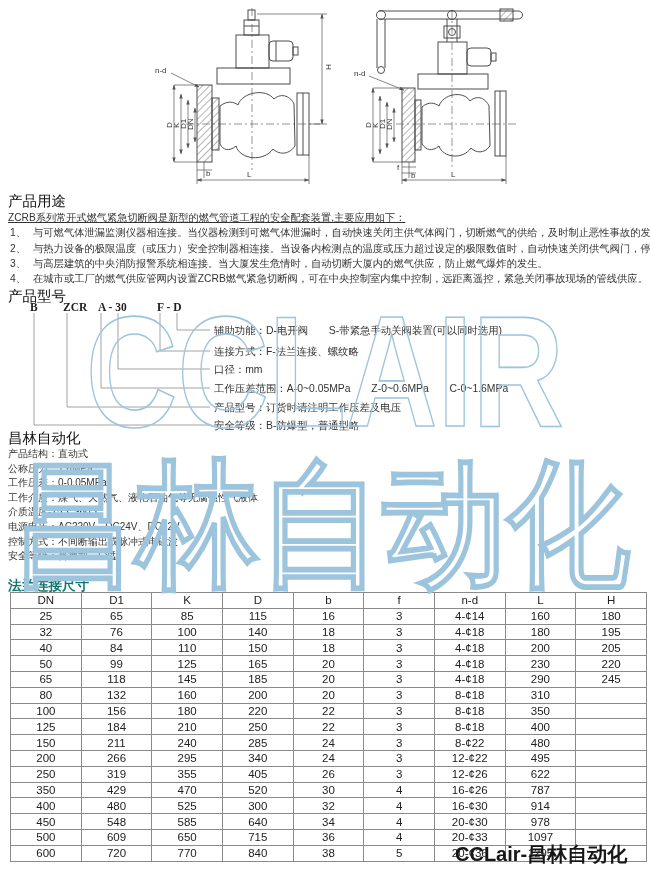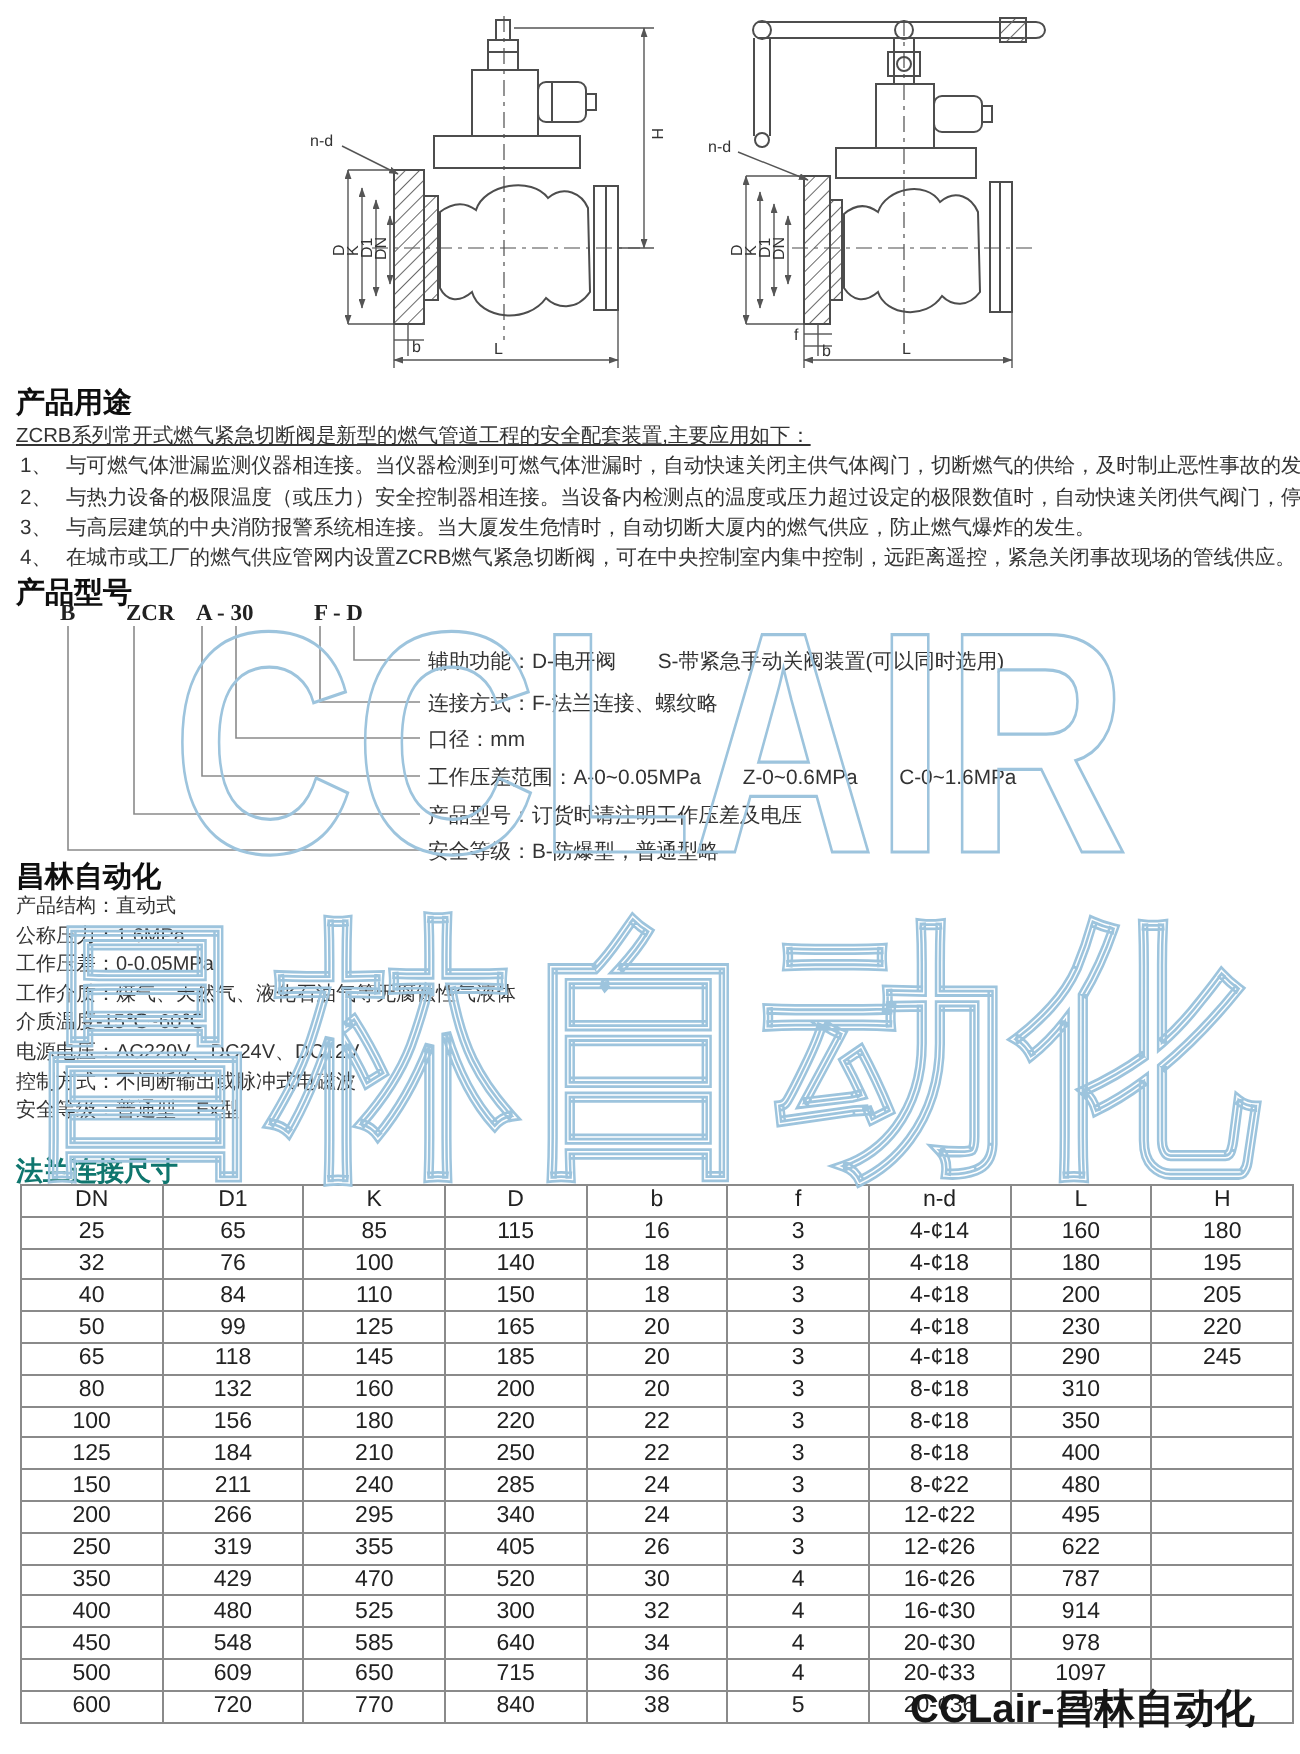--- a/index.html
+++ b/index.html
@@ -1,19 +1,19 @@
 <!DOCTYPE html>
 <html><head>
 <meta charset="utf-8">
 <style>
   html,body{margin:0;padding:0;background:#e8e8e8;}
   #page{position:relative;width:650px;height:877px;background:#ffffff;overflow:hidden;
         font-family:"Liberation Sans","DejaVu Sans",sans-serif;color:#2b2b2b;}
   .abs{position:absolute;}
-  .hd{font-weight:bold;color:#0f0f0f;font-size:14.5px;white-space:nowrap;}
+  .hd{font-weight:normal;color:#0f0f0f;font-size:14.5px;white-space:nowrap;}
   .hd-sm{font-weight:bold;color:#0f766e;font-size:13.5px;white-space:nowrap;}
   .intro{font-size:10.2px;white-space:nowrap;color:#333;text-decoration:underline;}
   .uitem{font-size:10.3px;white-space:nowrap;color:#333;}
   .uitem .num{position:absolute;left:10px;}
   .uitem .txt{position:absolute;left:33px;}
   .code-part{position:absolute;top:301px;font-family:"Liberation Serif","DejaVu Serif",serif;
              font-weight:bold;font-size:11.5px;color:#222;white-space:nowrap;}
   .mlabel{position:absolute;left:214px;font-size:10.4px;color:#333;white-space:nowrap;}
   .pline{font-size:10px;color:#333;height:14.6px;line-height:14.6px;white-space:nowrap;}
   #flange-table{position:absolute;left:10px;top:592px;width:637px;border-collapse:collapse;

